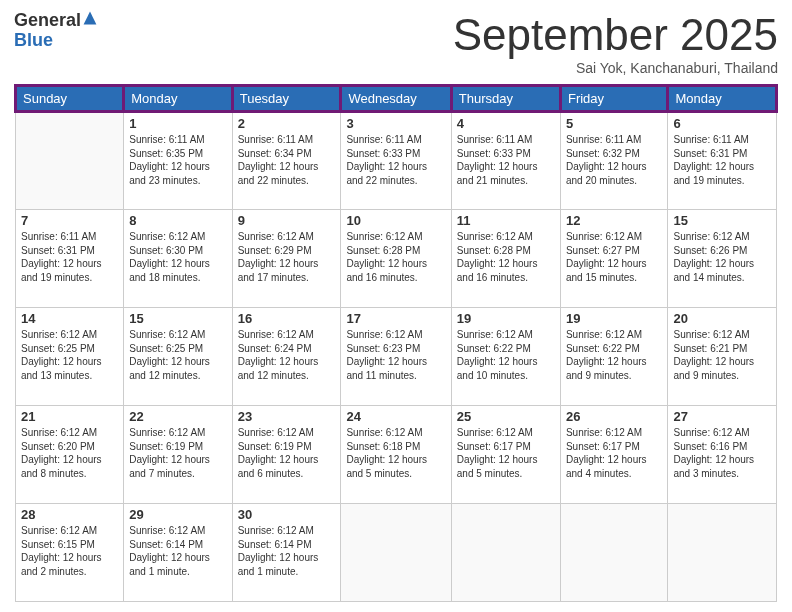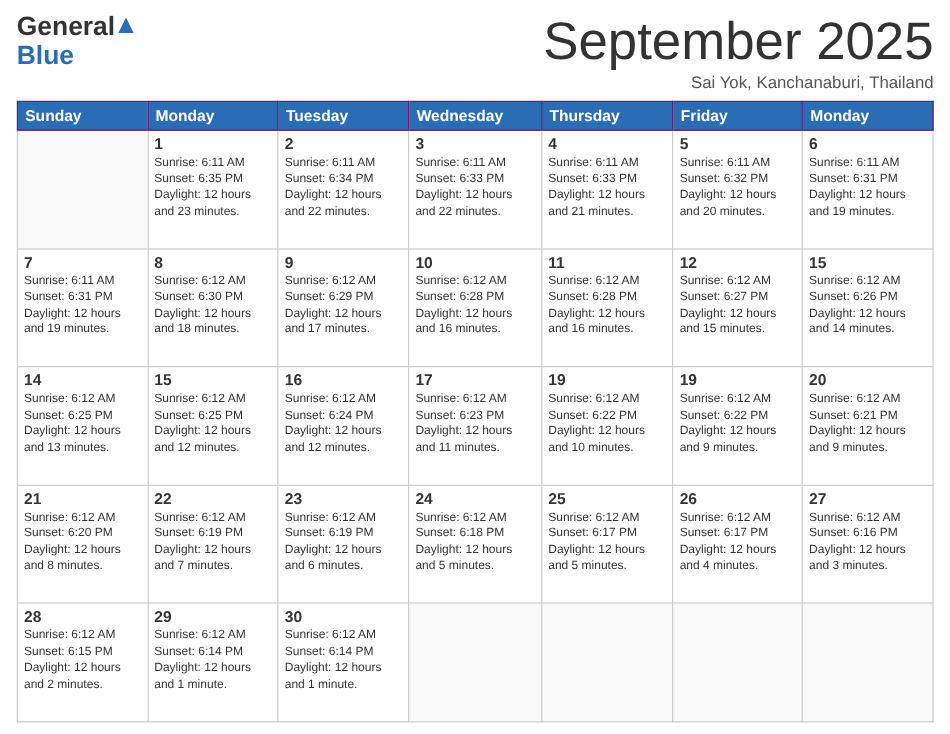--- a/index.html
+++ b/index.html
@@ -21,21 +21,21 @@
       display: flex;
       justify-content: space-between;
       align-items: flex-start;
       margin-bottom: 8px;
     }
     .logo {
       display: flex;
       align-items: center;
     }
     .logo-text {
-      font-size: 22px;
+      font-size: 18px;
       font-weight: bold;
       line-height: 1.1;
     }
     .logo-general { color: #333; }
     .logo-blue { color: #2a6db5; margin-top: 18px; }
     .logo-icon {
       width: 16px;
       height: 16px;
       margin-left: 1px;
     }
@@ -55,22 +55,22 @@
       width: 100%;
       border-collapse: collapse;
       flex: 1;
     }
     .calendar thead th {
       background: #2a6db5;
       color: #fff;
       text-align: left;
       padding: 4px 6px;
       font-size: 13px;
-      font-weight: bold;
-      border: 1px solid #701a75;
+      font-weight: normal;
+      border: 3px solid #701a75;
     }
     .calendar tbody td {
       border: 1px solid #ccc;
       vertical-align: top;
       padding: 3px 5px;
       width: 113px;
       height: 88px;
       font-size: 10.5px;
       color: #333;
     }

